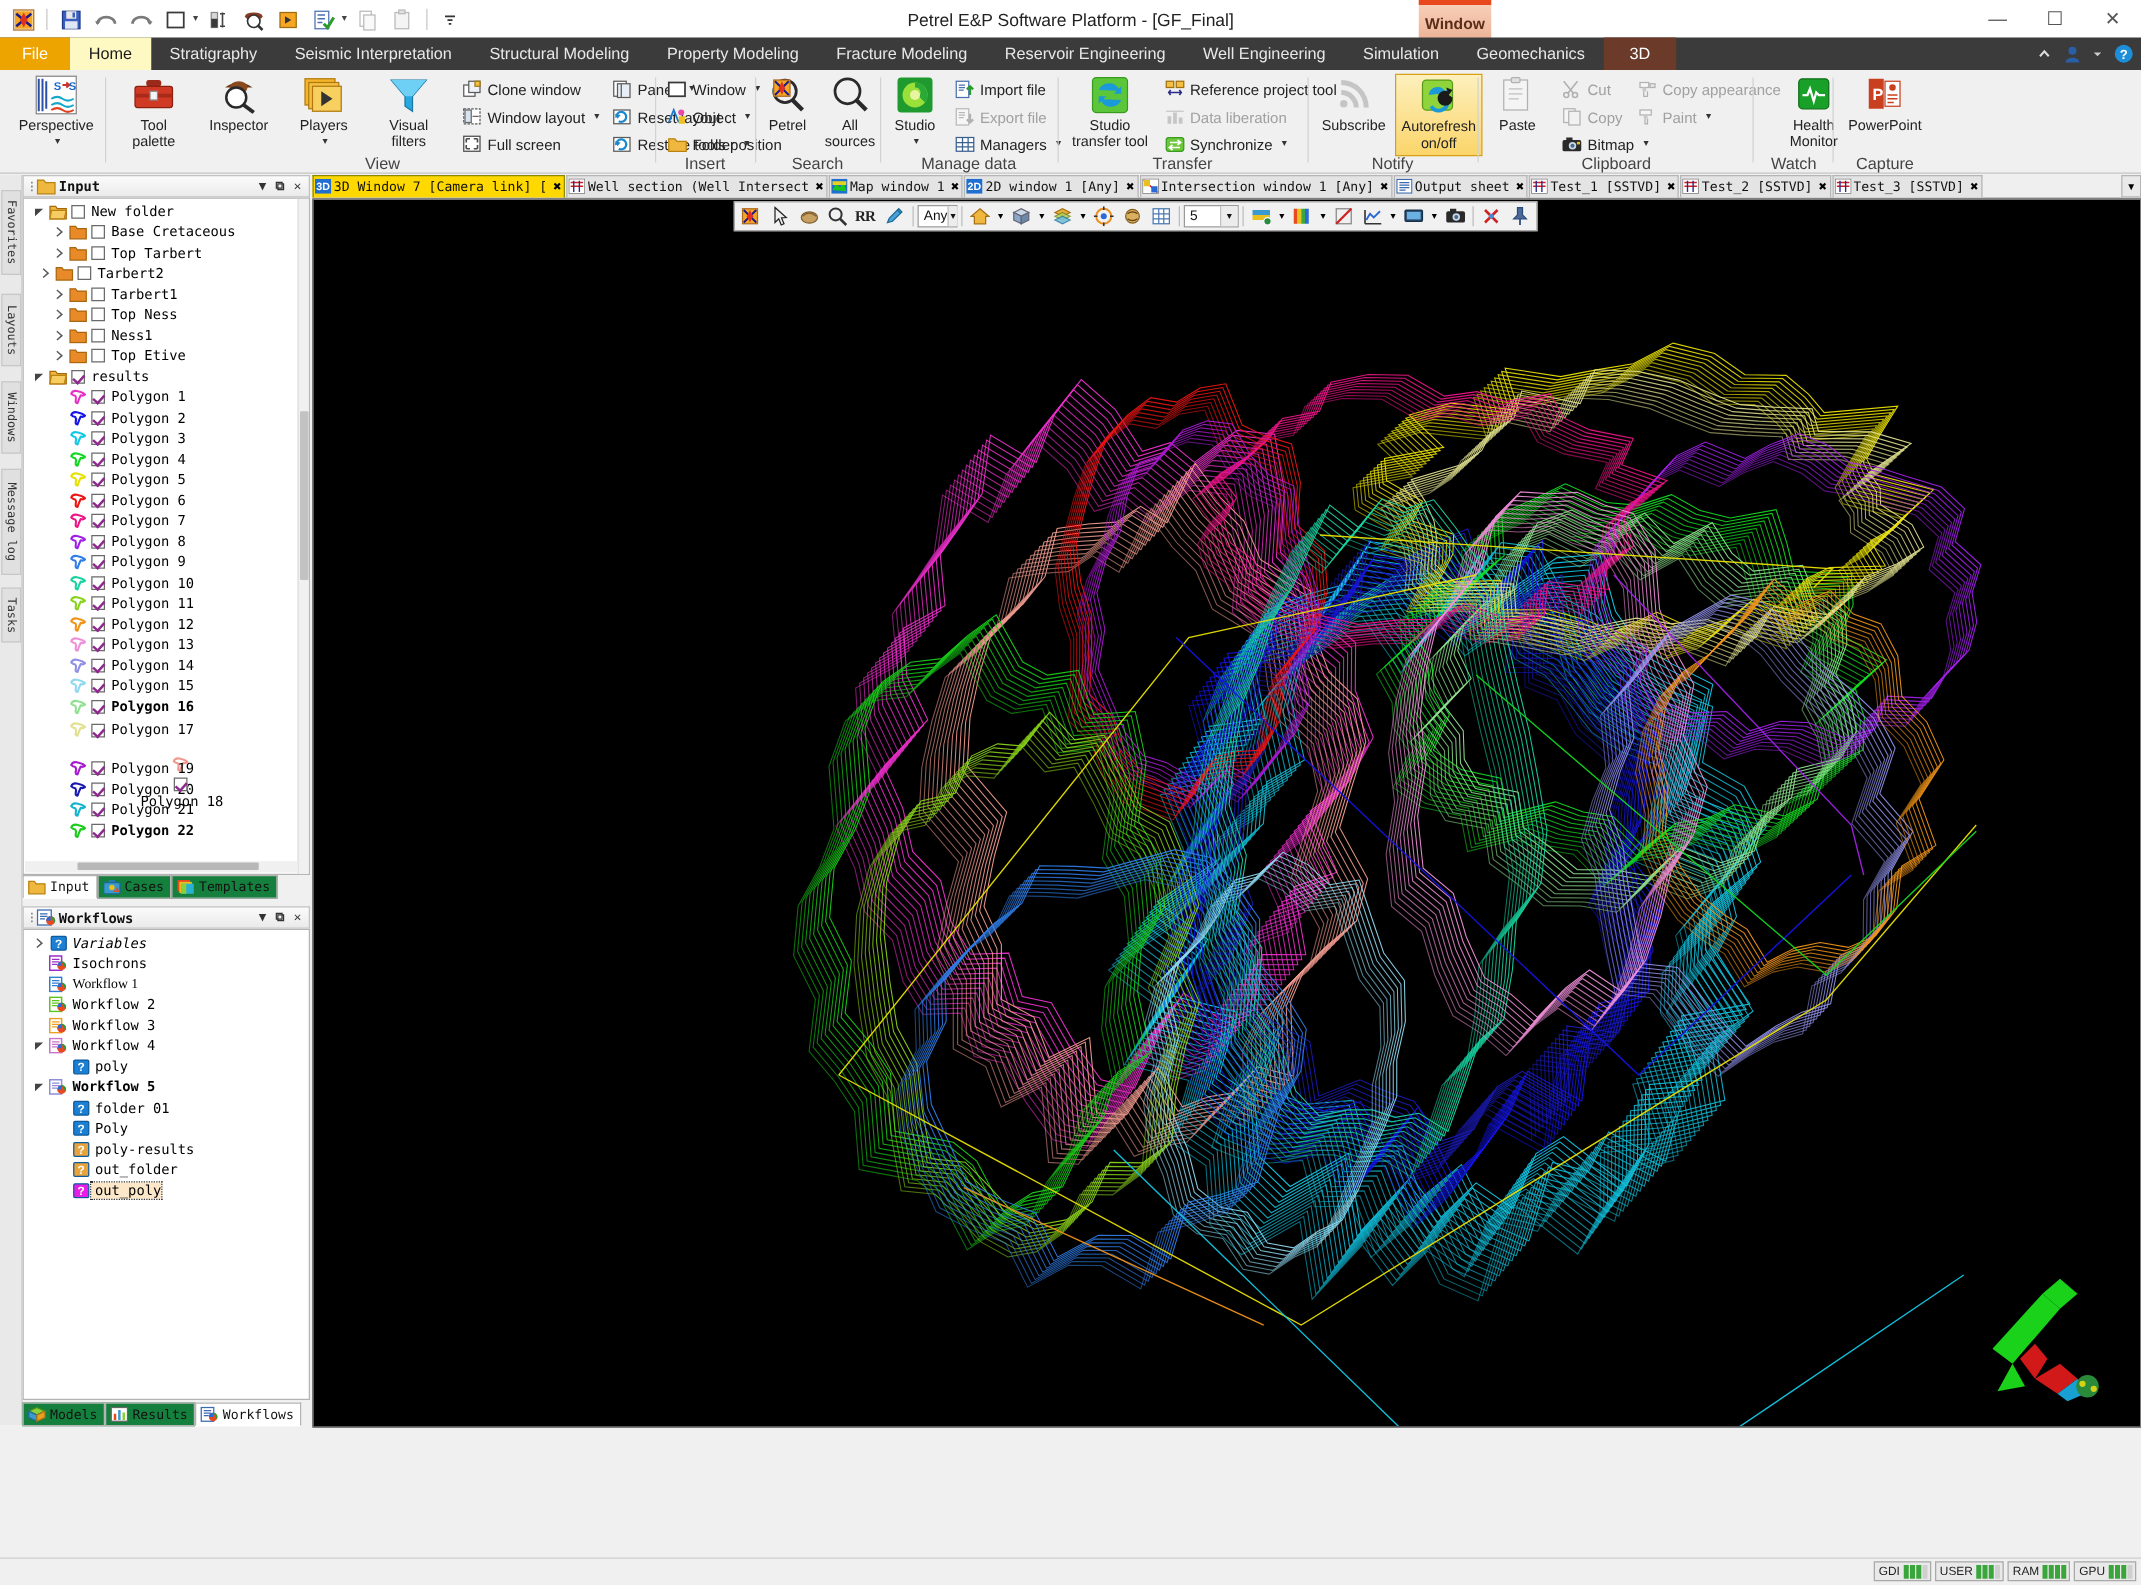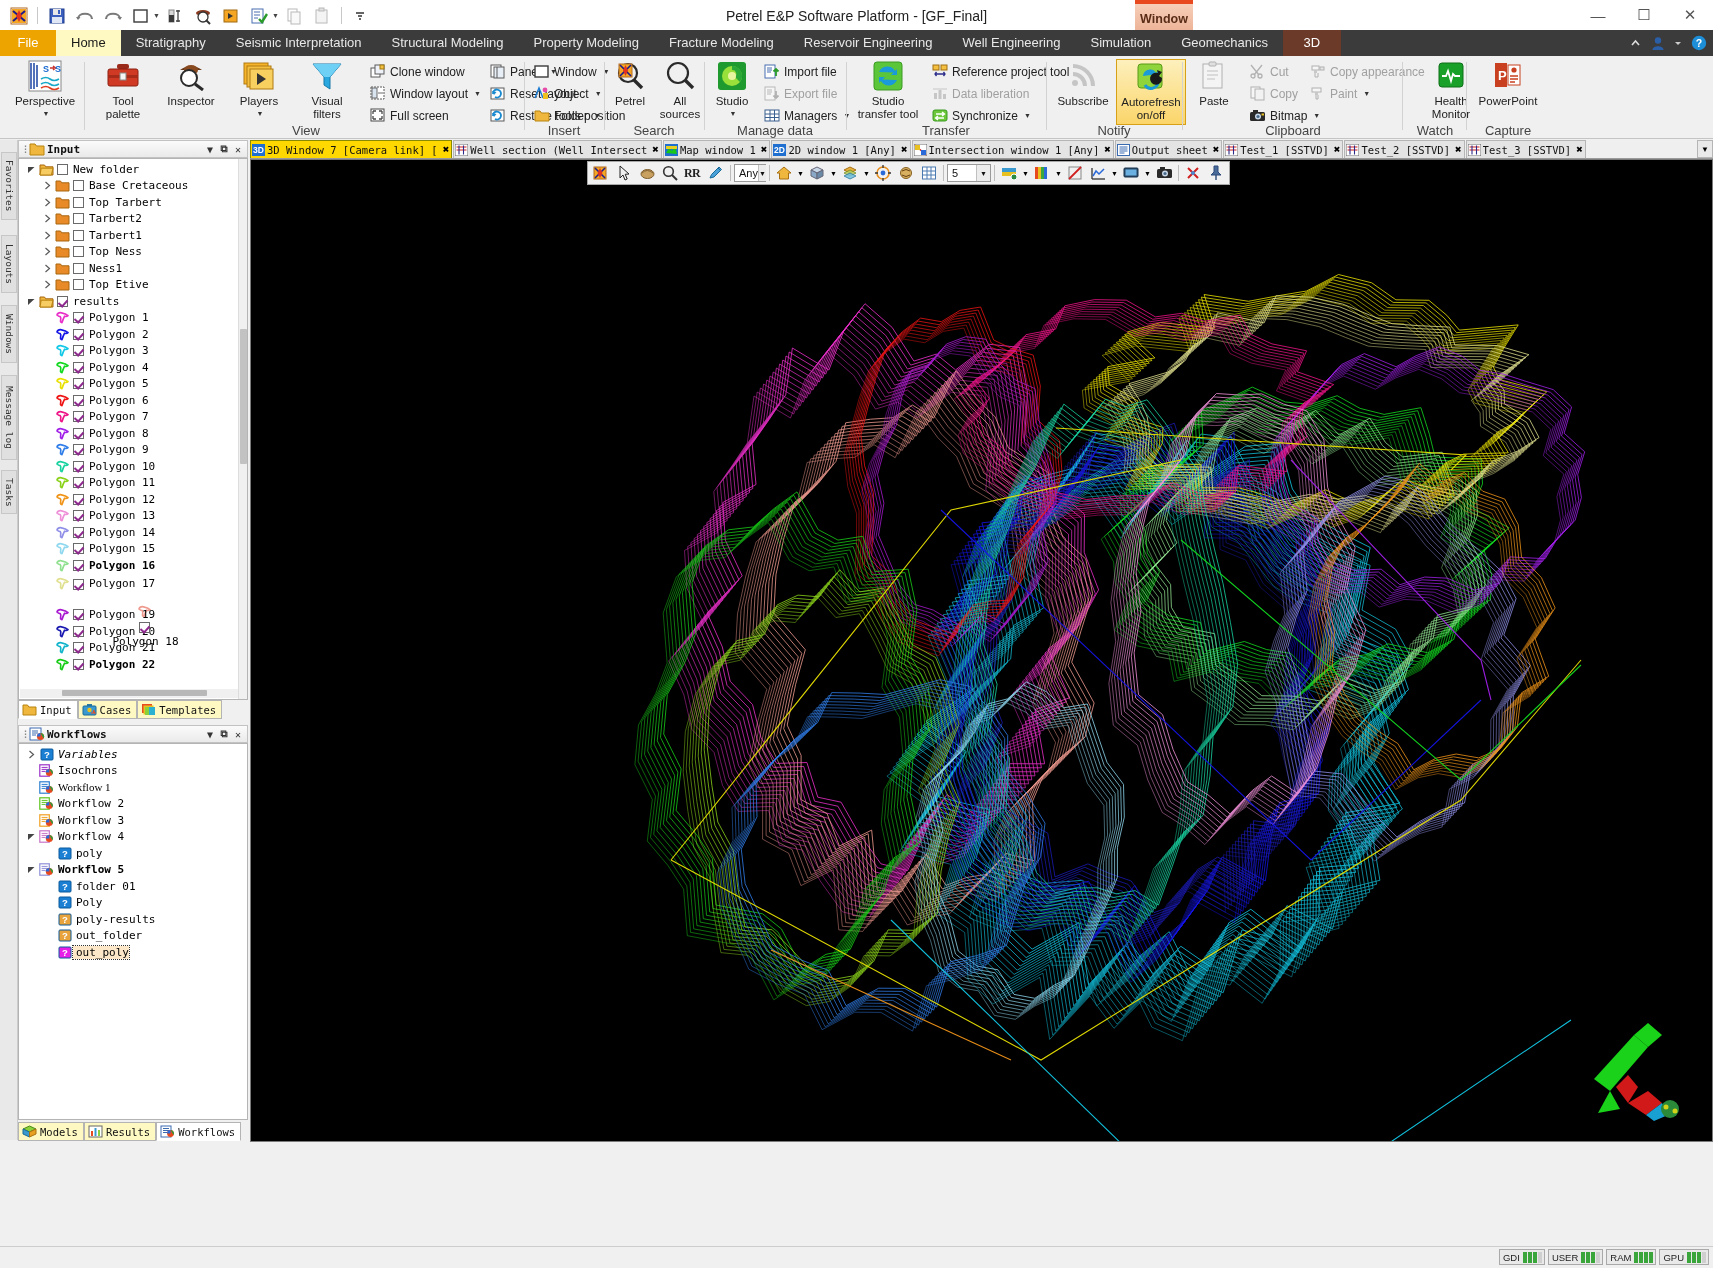--- a/index.html
+++ b/index.html
@@ -140,21 +140,21 @@
   }
   .vthumb { position: absolute; left: 1px; width: 7px; background: #c2c2c2; border-radius: 1px; }
   .hscroll-box {
     position: absolute; left: 1px; bottom: 1px; height: 9px; width: 218px; background: #f0f0f0;
   }
   .hthumb { position: absolute; top: 1px; height: 6px; background: #b8b8b8; border-radius: 1px; }
 
   .panel-tabs { position: absolute; left: 18px; top: 700px; width: 230px; height: 19px; display: flex; }
   .ptab {
     height: 19px; display: flex; align-items: center; padding: 0 5px 0 3px; gap: 3px;
-    border: 1px solid #b4b4b4; background: #fef9c3;
+    border: 1px solid #b4b4b4; background: #15803d;
     font-family: "DejaVu Sans Mono", monospace; font-size: 10.5px; color: #111; cursor: pointer;
   }
   .ptab.active { background: #fff; border-bottom-color: #fff; }
   .ptab-ico { width: 15px; height: 14px; flex: 0 0 15px; }
 
   #wf-panel { position: absolute; left: 18px; top: 725px; width: 230px; height: 395px; }
   #wf-tree {
     position: absolute; left: 0; top: 18px; width: 230px; height: 377px;
     background: #fff; border: 1px solid #b4b4b4; overflow: hidden;
   }
@@ -833,21 +833,21 @@
             <span class="tico">
               <svg width="15" height="13" viewBox="0 0 15 13">
                 <path d="M1 2 h4.5 l1.3 1.8 H14 v8.2 H1 Z" fill="#e88a28" stroke="#a8660f"></path>
               </svg>
             </span>
             <span class="tchk">
               <span class="cbox"></span>
             </span>
             <span class="tlabel">Top Tarbert</span>
           </div>
-          <div class="trow" style="padding-left: 22px;">
+          <div class="trow" style="padding-left: 11px;">
             <span class="texp">
               <svg width="9" height="9" viewBox="0 0 9 9">
                 <path d="M2.5 1 L6.5 4.5 L2.5 8" fill="none" stroke="#5a5a5a" stroke-width="1.2"></path>
               </svg>
             </span>
             <span class="tico">
               <svg width="15" height="13" viewBox="0 0 15 13">
                 <path d="M1 2 h4.5 l1.3 1.8 H14 v8.2 H1 Z" fill="#e88a28" stroke="#a8660f"></path>
               </svg>
             </span>

